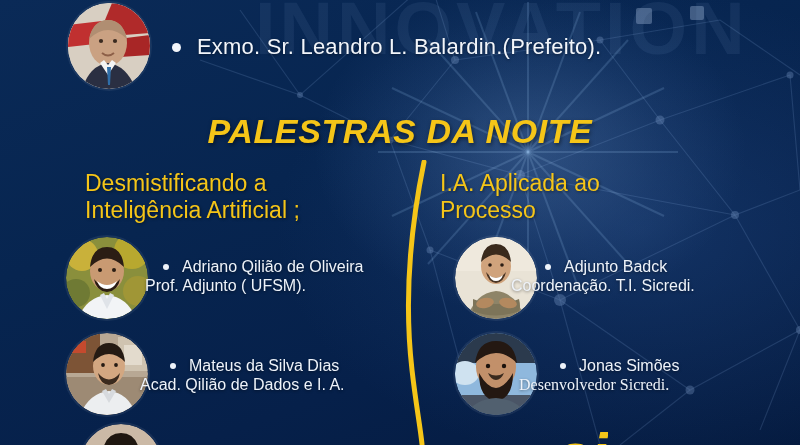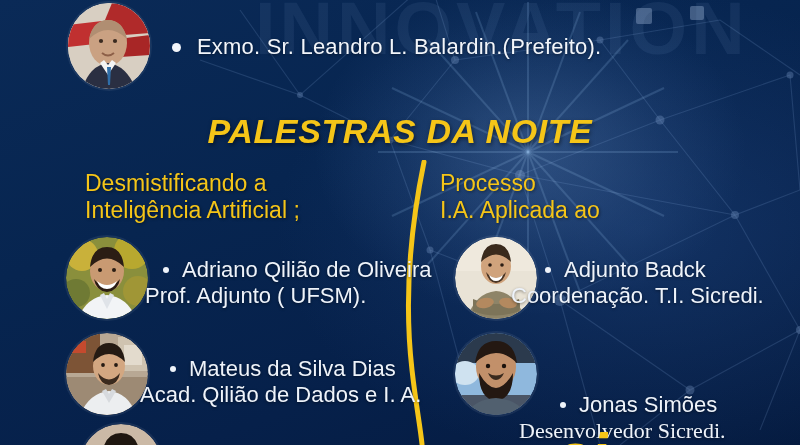--- a/index.html
+++ b/index.html
@@ -65,39 +65,39 @@
   .col-title {
     position:absolute; text-align:left;
     color:#f5c518; font-size:23px; line-height:1.17;
     text-shadow:1px 1px 3px rgba(0,0,0,0.45);
   }
   .col-title.left  { left:85px;  top:170px; width:330px; }
   .col-title.right { left:440px; top:170px; width:300px; }
 
   .speaker {
     position:absolute; color:#eef3fa;
-    font-size:22px; line-height:1.2;
+    font-size:16px; line-height:1.2;
     text-shadow:0 1px 3px rgba(0,0,0,0.45);
     white-space:nowrap;
   }
   .speaker .row1 { display:flex; align-items:center; }
   .speaker .row1 .dot {
     width:6px; height:6px; border-radius:50%; background:#eef3fa;
     margin-right:13px; flex:none;
   }
   .speaker .row2 { display:block; }
 
   .sp-left  { text-align:left; }
   .sp-1 { left:163px; top:257px; }
   .sp-1 .row2 { margin-left:-18px; }
   .sp-2 { left:170px; top:356px; }
   .sp-2 .row2 { margin-left:-30px; }
   .sp-3 { left:545px; top:257px; }
   .sp-3 .row2 { margin-left:-34px; }
-  .sp-4 { left:560px; top:356px;margin-top:36px; }
+  .sp-4 { left:560px; top:356px; }
   .sp-4 .row2 { margin-left:-41px;font-family:Liberation Serif, serif; }
 
   .yellow-glyph {
     position:absolute; left:556px; top:424px;
     font-size:62px; font-weight:bold; font-style:italic;
     color:#f5c518; line-height:1;
     overflow:hidden; height:21px;
   }
 </style>
 </head>
@@ -204,22 +204,22 @@
     <span>Exmo. Sr.  Leandro L. Balardin.(Prefeito).</span>
   </div>
 
   <div class="section-title">PALESTRAS DA NOITE</div>
 
   <div class="col-title left">
     <div>Desmistificando a</div>
     <div>Inteligência Artificial ;</div>
   </div>
   <div class="col-title right">
+    <div>I.A. Aplicada ao</div>
     <div>Processo</div>
-    <div>I.A. Aplicada ao</div>
   </div>
 
   <div class="avatar" style="left:66px; top:237px; width:82px; height:82px;">
     <svg width="82" height="82" viewBox="0 0 82 82">
       <defs>
           <clipPath id="c1">
             <circle cx="41" cy="41" r="41"></circle>
           </clipPath>
         </defs>
       <g clip-path="url(#c1)">

